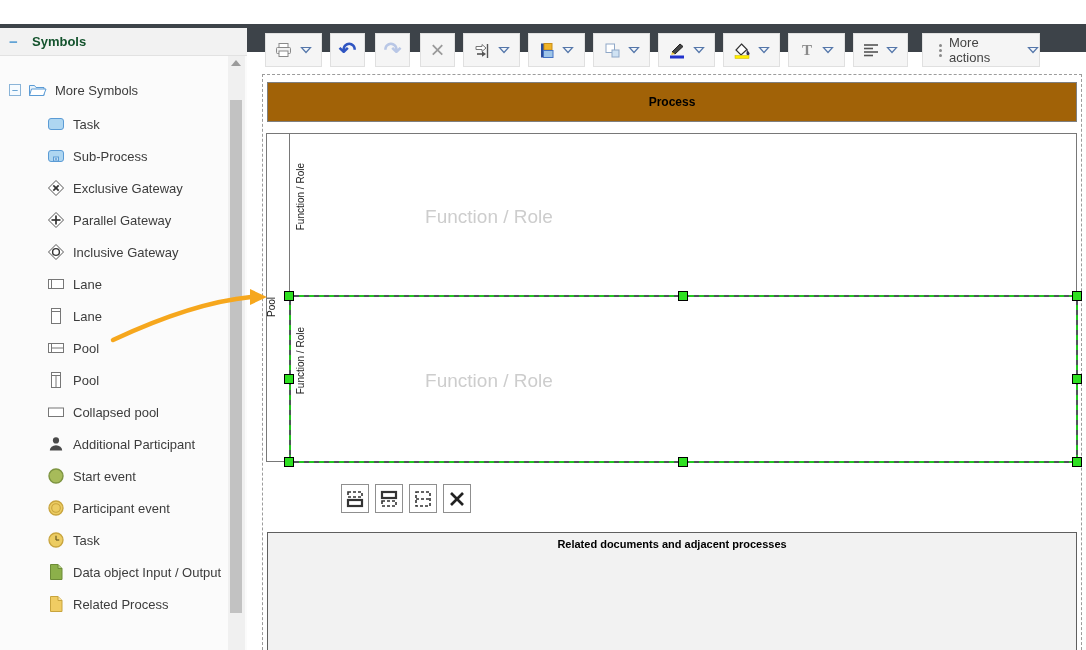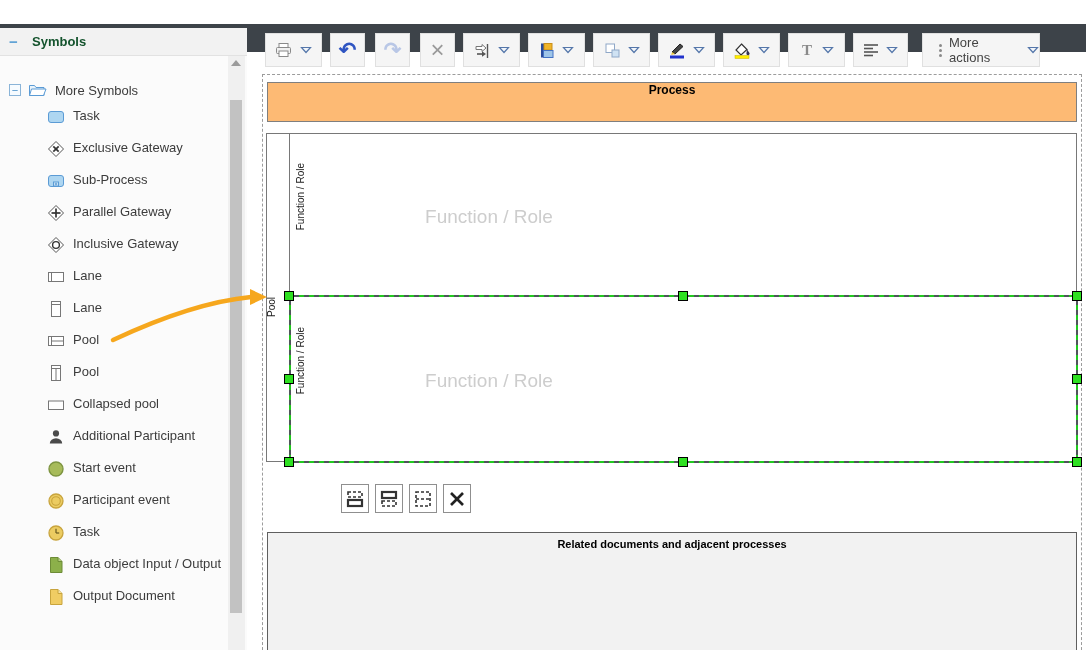--- a/index.html
+++ b/index.html
@@ -21,21 +21,21 @@
   .sb-collapse { width:14px; margin-left:9px; color:#5a9fd4; font-size:15px;
                  font-weight:bold; line-height:14px; cursor:default; }
   .sb-title { font-size:13px; font-weight:bold; color:#14532d; margin-left:9px; }
   .tree { position:absolute; left:0; top:28px; width:228px; }
   .tree-root-row { height:36px; display:flex; align-items:center; padding-left:9px; margin-top:16px; }
   .expander { width:12px; height:12px; border:1px solid #8ab4d8; background:#f6fbff;
               display:flex; align-items:center; justify-content:center;
               font-size:11px; line-height:10px; color:#4a90c8; }
   .root-folder { margin-left:7px; display:flex; }
   .tree-root-label { font-size:13px; color:#3c3c3c; margin-left:7px; }
-  .tree-item { height:32px; display:flex; align-items:flex-start; padding-left:47px; }
+  .tree-item { height:32px; display:flex; align-items:center; padding-left:47px; }
   .ti-icon { width:18px; height:18px; display:flex; }
   .ti-label { font-size:13px; color:#3c3c3c; margin-left:8px; white-space:nowrap; }
 
   
   .sb-scroll { position:absolute; left:228px; top:28px; width:17px; height:622px;
                background:#f0f0f0; }
   .sb-up { position:absolute; left:3px; top:4px; width:0; height:0;
            border-left:5px solid transparent; border-right:5px solid transparent;
            border-bottom:6px solid #9b9b9b; }
   .sb-thumb { position:absolute; left:2px; top:44px; width:12px; height:513px;
@@ -52,22 +52,22 @@
   .redo-glyph { font-size:21px; font-weight:bold; color:#b9c7e6; line-height:20px; }
   .x-glyph   { font-size:24px; color:#9a9a9a; line-height:20px; }
   .kebab { color:#8a8a8a; font-size:15px; letter-spacing:0; line-height:5px;
            display:flex; flex-direction:column; gap:2px; align-items:center; }
   .kebab i { width:3px; height:3px; background:#8a8a8a; border-radius:50%; display:block; }
 
   
   .canvas-border { position:absolute; left:262px; top:74px; width:820px; height:586px;
                    border:1px dashed #9c9c9c; }
   .proc-box { position:absolute; left:267px; top:82px; width:810px; height:40px;
-              background:#fdba74; border:1px solid #7f7f7f;
-              display:flex; align-items:flex-start; justify-content:center; }
+              background:#a16207; border:1px solid #7f7f7f;
+              display:flex; align-items:center; justify-content:center; }
   .proc-label { font-size:12px; font-weight:bold; color:#000; }
 
   .pool { position:absolute; left:266px; top:133px; width:811px; height:329px;
           background:#fff; border:1px solid #787878; }
   .pool-band-line { position:absolute; left:289px; top:133px; width:1px; height:163px;
                     background:#787878; }
   .vtext { position:absolute; font-size:10px; color:#1a1a1a;
            writing-mode:vertical-rl; transform:rotate(180deg); white-space:nowrap; }
   .lane-placeholder { position:absolute; font-size:19px; color:#cdcdcd; white-space:nowrap;
                       transform:translate(-50%,-50%); }
@@ -123,42 +123,42 @@
             <span class="ti-icon">
               <svg width="18" height="18" viewBox="0 0 18 18">
                 <rect x="1.5" y="3.5" width="15" height="11" rx="2.5" fill="#aed6f1" stroke="#5b9bd5"></rect>
               </svg>
             </span>
             <span class="ti-label">Task</span>
           </div>
           <div class="tree-item">
             <span class="ti-icon">
               <svg width="18" height="18" viewBox="0 0 18 18">
-                <polygon points="9,1.5 16.5,9 9,16.5 1.5,9" fill="#fff" stroke="#555"></polygon>
-                <line x1="6.3" y1="6.3" x2="11.7" y2="11.7" stroke="#333" stroke-width="1.7"></line>
-                <line x1="11.7" y1="6.3" x2="6.3" y2="11.7" stroke="#333" stroke-width="1.7"></line>
-              </svg>
-            </span>
-            <span class="ti-label">Exclusive Gateway</span>
-          </div>
-          <div class="tree-item">
-            <span class="ti-icon">
-              <svg width="18" height="18" viewBox="0 0 18 18">
                 <rect x="1.5" y="3.5" width="15" height="11" rx="2.5" fill="#aed6f1" stroke="#5b9bd5"></rect>
                 <rect x="6.5" y="10" width="5" height="4" fill="#cfe6f7" stroke="#5b9bd5"></rect>
                 <line x1="9" y1="10.8" x2="9" y2="13.2" stroke="#5b9bd5"></line>
                 <line x1="7.8" y1="12" x2="10.2" y2="12" stroke="#5b9bd5"></line>
               </svg>
             </span>
             <span class="ti-label">Sub-Process</span>
           </div>
           <div class="tree-item">
             <span class="ti-icon">
               <svg width="18" height="18" viewBox="0 0 18 18">
                 <polygon points="9,1.5 16.5,9 9,16.5 1.5,9" fill="#fff" stroke="#555"></polygon>
+                <line x1="6.3" y1="6.3" x2="11.7" y2="11.7" stroke="#333" stroke-width="1.7"></line>
+                <line x1="11.7" y1="6.3" x2="6.3" y2="11.7" stroke="#333" stroke-width="1.7"></line>
+              </svg>
+            </span>
+            <span class="ti-label">Exclusive Gateway</span>
+          </div>
+          <div class="tree-item">
+            <span class="ti-icon">
+              <svg width="18" height="18" viewBox="0 0 18 18">
+                <polygon points="9,1.5 16.5,9 9,16.5 1.5,9" fill="#fff" stroke="#555"></polygon>
                 <line x1="9" y1="4.5" x2="9" y2="13.5" stroke="#333" stroke-width="1.7"></line>
                 <line x1="4.5" y1="9" x2="13.5" y2="9" stroke="#333" stroke-width="1.7"></line>
               </svg>
             </span>
             <span class="ti-label">Parallel Gateway</span>
           </div>
           <div class="tree-item">
             <span class="ti-icon">
               <svg width="18" height="18" viewBox="0 0 18 18">
                 <polygon points="9,1.5 16.5,9 9,16.5 1.5,9" fill="#fff" stroke="#555"></polygon>
@@ -258,21 +258,21 @@
             </span>
             <span class="ti-label">Data object Input / Output</span>
           </div>
           <div class="tree-item">
             <span class="ti-icon">
               <svg width="18" height="18" viewBox="0 0 18 18">
                 <path d="M3.5 1.5 h7.5 l4 4 v11 h-11.5 z" fill="#f0cc63" stroke="#c8a43d"></path>
                 <path d="M11 1.5 v4 h4" fill="#f7e3a6" stroke="#c8a43d"></path>
               </svg>
             </span>
-            <span class="ti-label">Output Document</span>
+            <span class="ti-label">Related Process</span>
           </div>
         </div>
     </div>
     <div class="sb-scroll">
       <div class="sb-up"></div>
       <div class="sb-thumb"></div>
     </div>
   </div>
 
   <div id="toolbar">

